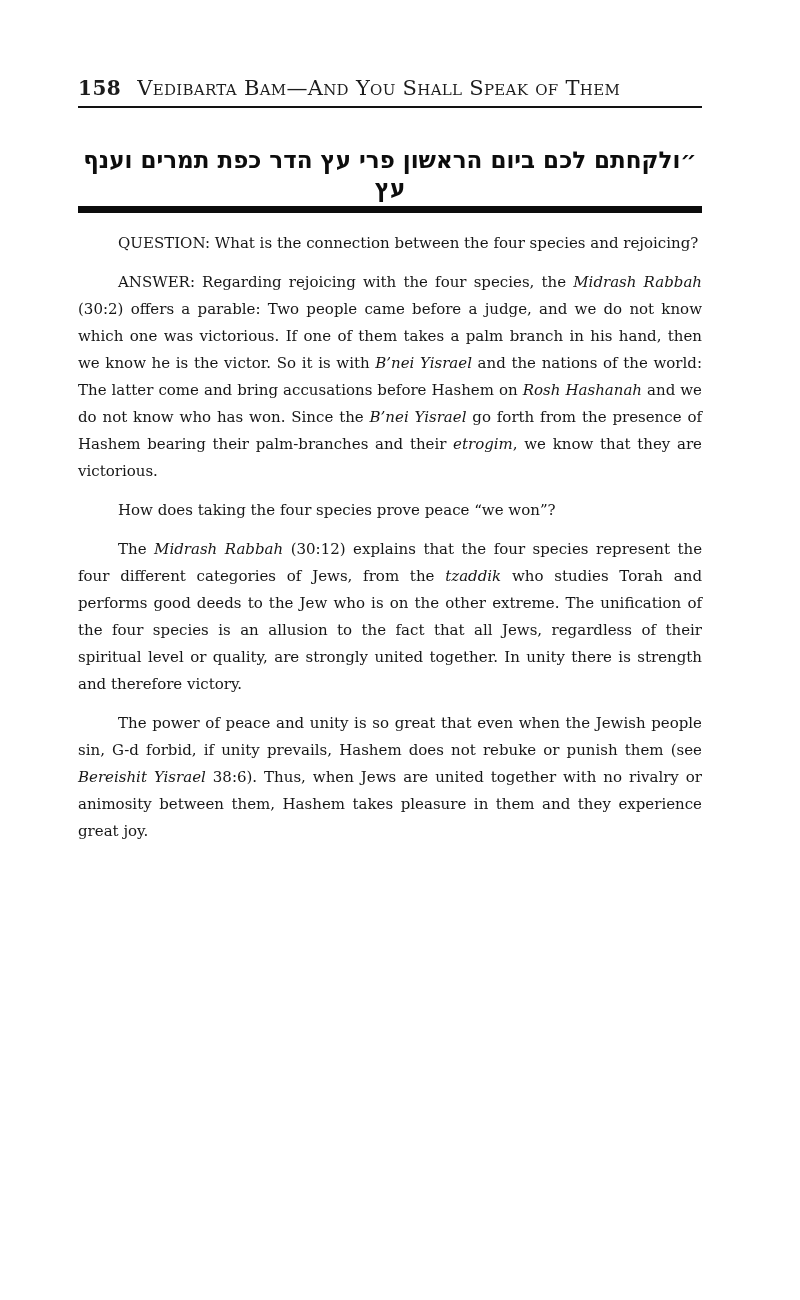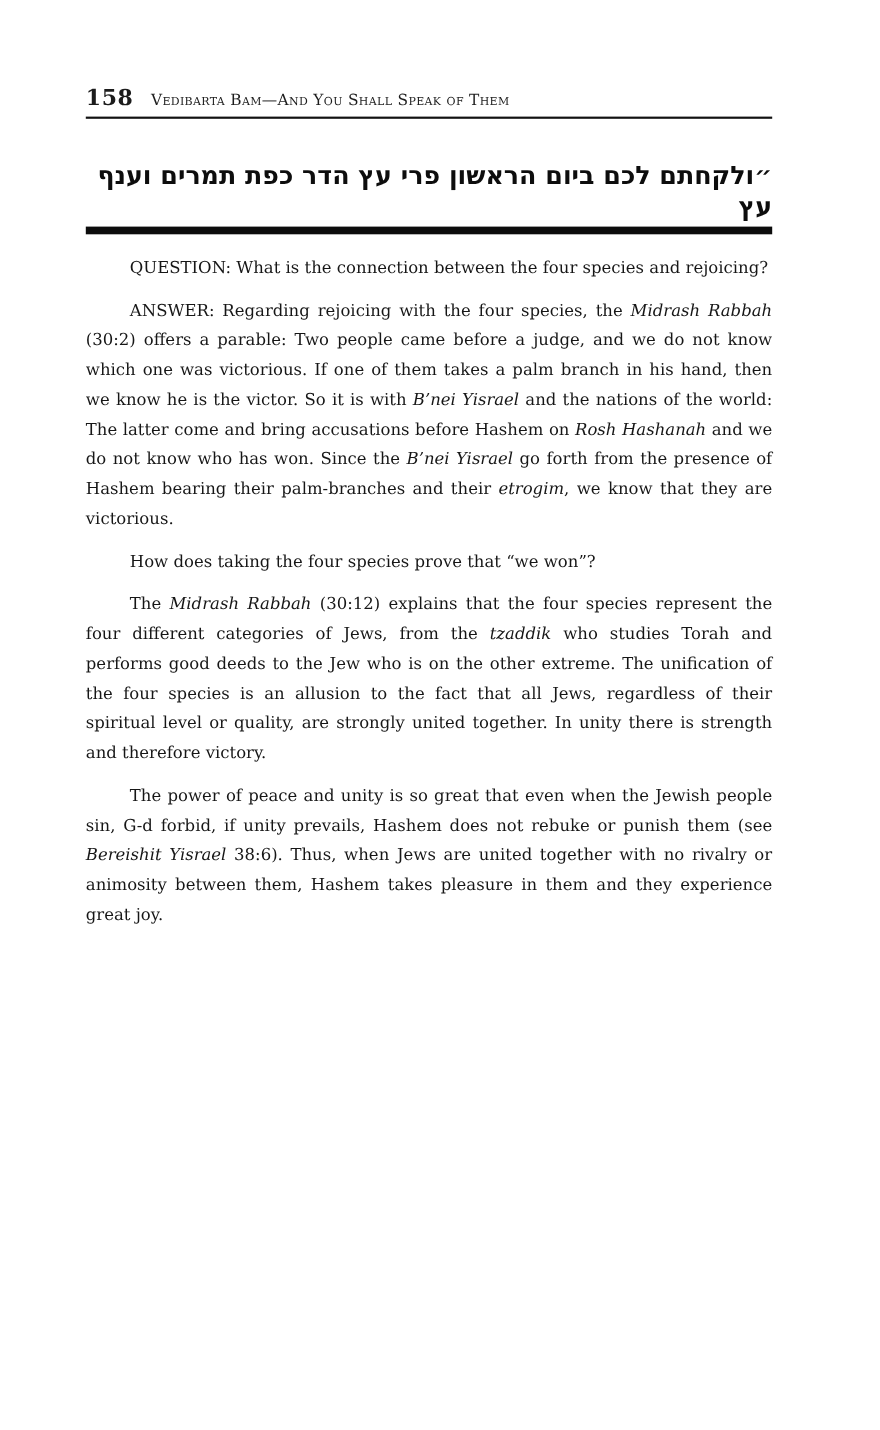--- a/index.html
+++ b/index.html
@@ -25,33 +25,34 @@
     color: #1c1c1c;
   }
   .page-number {
     font-weight: bold;
     font-size: 20px;
     margin-right: 16px;
     letter-spacing: 0.5px;
   }
   .running-title {
     font-variant-caps: small-caps;
-    font-size: 14px;
+    font-size: 21px;
     letter-spacing: 0.3px;
     white-space: nowrap;
   }
   .header-rule {
     margin-top: 6px;
     height: 2px;
     background: #121212;
   }
   
   .hebrew-quote {
     margin-top: 38px;
     direction: rtl;
+    text-align: center;
     font-family: "DejaVu Sans", sans-serif;
     font-weight: bold;
     font-size: 23px;
     line-height: 28px;
     color: #0d0d0d;
   }
   .thick-rule {
     margin-top: 4px;
     height: 7px;
     background: #0c0c0c;
@@ -102,20 +103,20 @@
 
     <div class="hebrew-quote">
       <div>״ולקחתם לכם ביום הראשון פרי עץ הדר כפת תמרים וענף עץ</div>
     </div>
     <div class="thick-rule"></div>
 
 
     <div class="body-text">
       <div class="para first"><span>QUESTION: What is the connection between the four species and rejoicing?</span></div>
       <div class="para"><span>ANSWER: Regarding rejoicing with the four species, the </span><i>Midrash Rabbah</i><span> (30:2) offers a parable: Two people came before a judge, and we do not know which one was victorious. If one of them takes a palm branch in his hand, then we know he is the victor. So it is with </span><i>B’nei Yisrael</i><span> and the nations of the world: The latter come and bring accusations before Hashem on </span><i>Rosh Hashanah</i><span> and we do not know who has won. Since the </span><i>B’nei Yisrael</i><span> go forth from the presence of Hashem bearing their palm-branches and their </span><i>etrogim</i><span>, we know that they are victorious.</span></div>
-      <div class="para"><span>How does taking the four species prove that “we won”?</span></div>
+      <div class="para"><span>How does taking the four species prove peace “we won”?</span></div>
       <div class="para"><span>The </span><i>Midrash Rabbah</i><span> (30:12) explains that the four species represent the four different categories of Jews, from the </span><i>tzaddik</i><span> who studies Torah and performs good deeds to the Jew who is on the other extreme. The unification of the four species is an allusion to the fact that all Jews, regardless of their spiritual level or quality, are strongly united together. In unity there is strength and therefore victory.</span></div>
       <div class="para"><span>The power of peace and unity is so great that even when the Jewish people sin, G-d forbid, if unity prevails, Hashem does not rebuke or punish them (see </span><i>Bereishit Yisrael</i><span> 38:6). Thus, when Jews are united together with no rivalry or animosity between them, Hashem takes pleasure in them and they experience great joy.</span></div>
     </div>
 
 
   </div>
 </div>
 
 </body></html>

